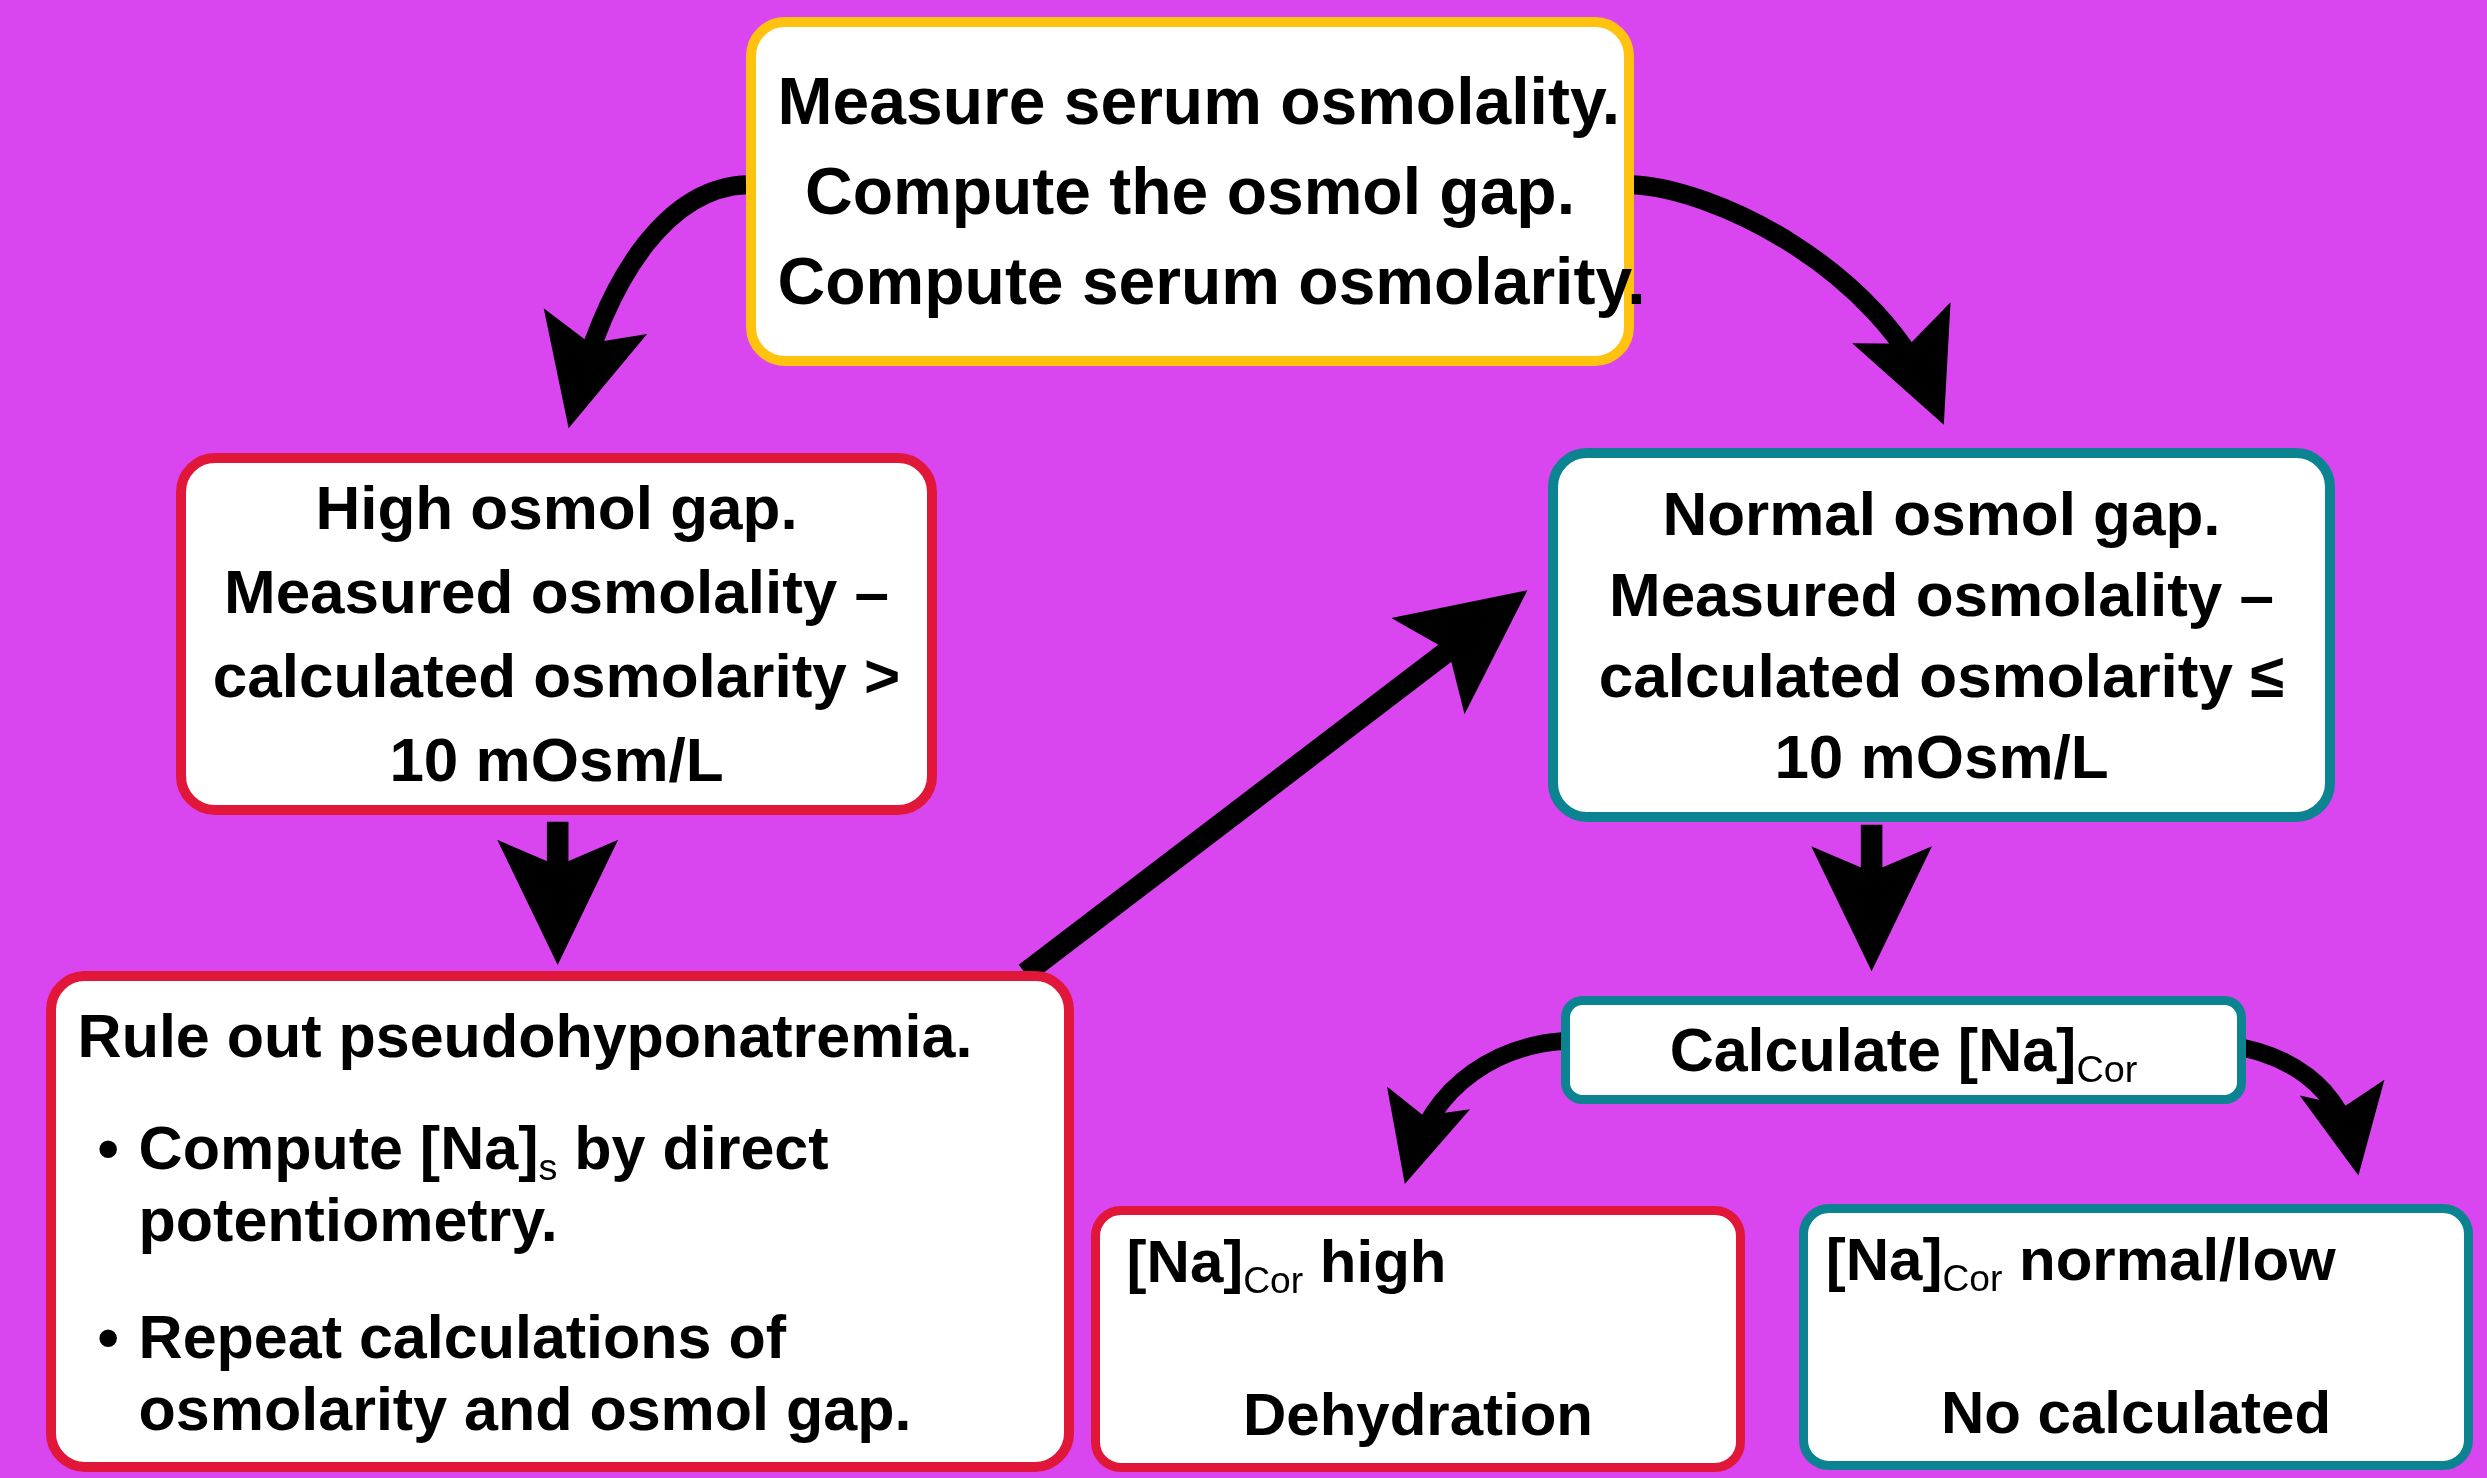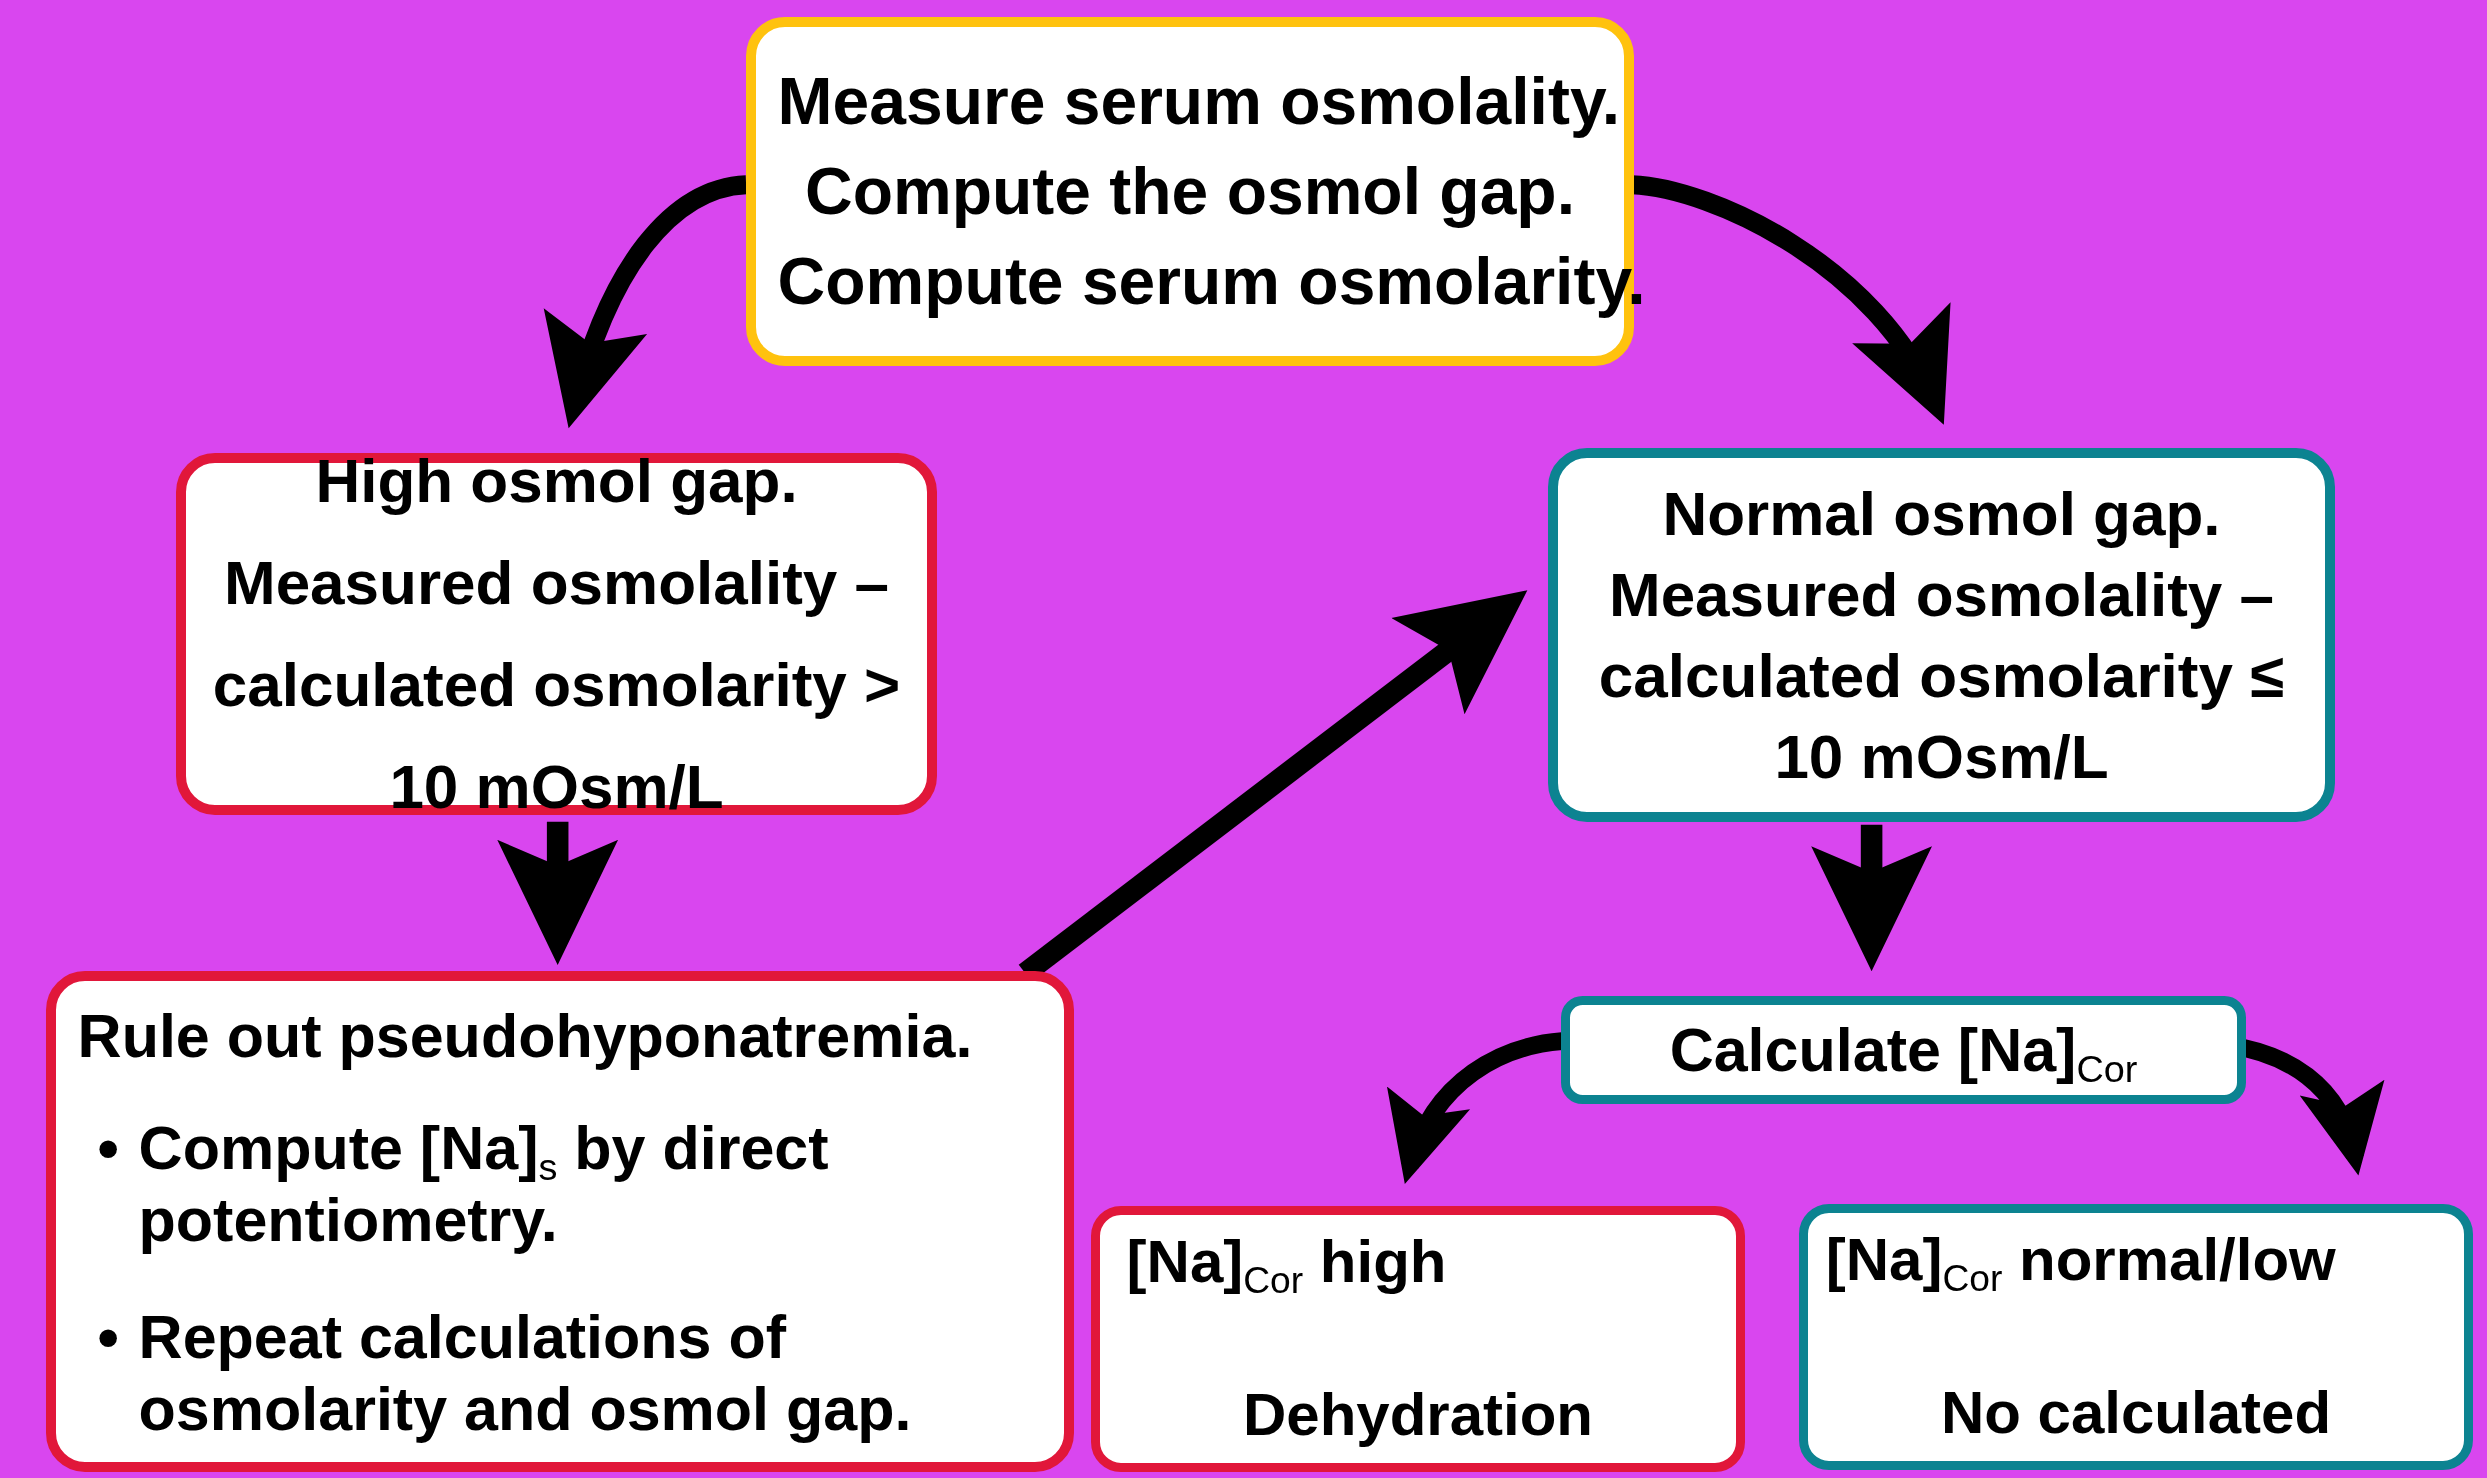--- a/index.html
+++ b/index.html
@@ -76,21 +76,21 @@
     padding:11.4px 21.6px;
   }
   #node-top .line{ margin:12px 0; }
 
   #node-high{
     left:176px; top:453px; width:761px; height:362px;
     border-width:10.8px; border-color:#E1173A; border-radius:39px;
     font-size:62px; line-height:1.0;
     padding:9px 16.5px;
   }
-  #node-high .line{ margin:20px 0; }
+  #node-high .line{ margin:11px 0; }
 
   #node-normal{
     left:1548px; top:448px; width:787px; height:374px;
     border-width:10.8px; border-color:#0C8391; border-radius:39px;
     font-size:62px; line-height:1.0;
     padding:9px 3px;
   }
   #node-normal .line{ margin:9.5px 0; }
 
   #node-pseudo{

